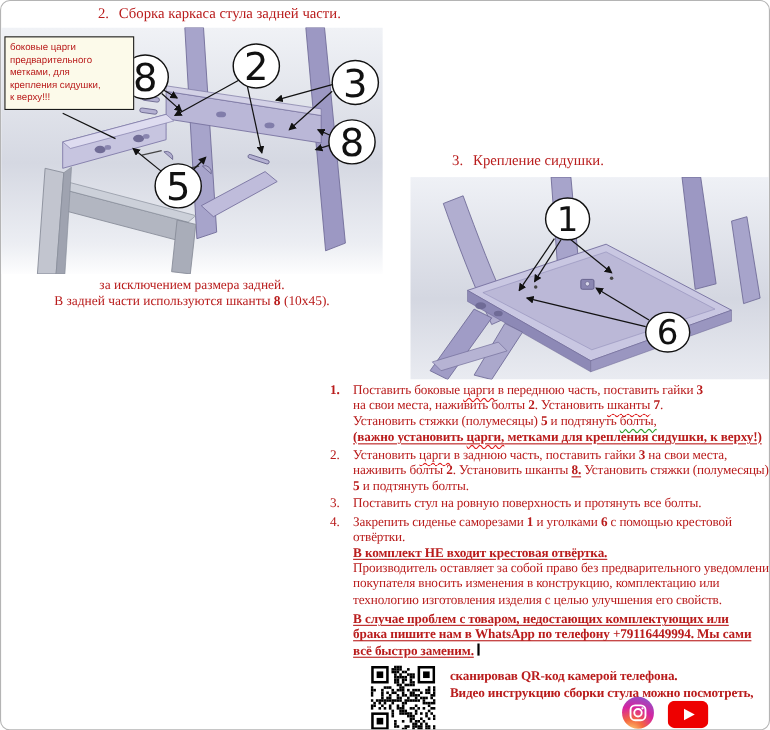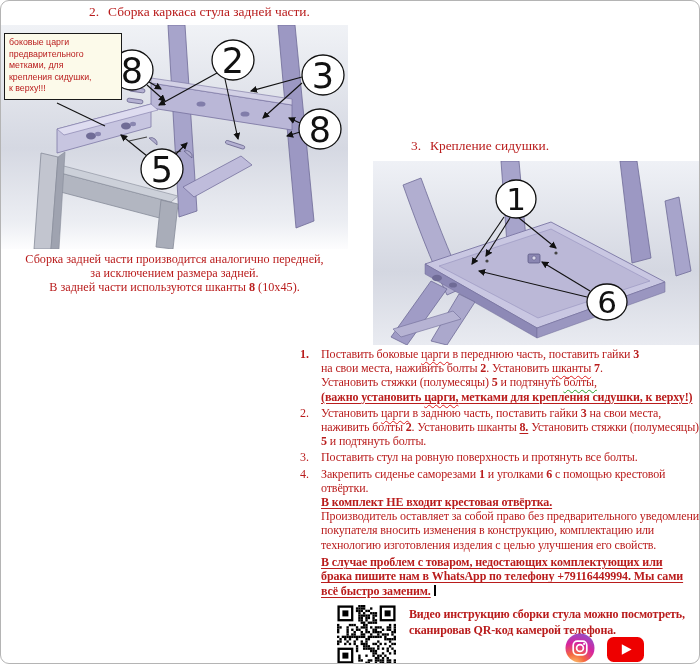--- a/index.html
+++ b/index.html
@@ -137,21 +137,20 @@
 
   <div class="notebox">
       <div class="rline"><span>боковые царги</span></div>
       <div class="rline"><span>предварительного</span></div>
       <div class="rline"><span>метками, для</span></div>
       <div class="rline"><span>крепления сидушки,</span></div>
       <div class="rline"><span>к верху!!!</span></div>
     </div>
 
   <div class="caption">
-      <div class="rline"><span>Сборка задней части производится аналогично передней,</span></div>
       <div class="rline"><span>за исключением размера задней.</span></div>
       <div class="rline"><span>В задней части используются шканты </span><span class="sb">8</span><span> (10x45).</span></div>
     </div>
 
   <div class="h3">
     <span class="hnum">3.</span><span>Крепление сидушки.</span>
   </div>
 
   <svg class="svg2" width="328" height="184" viewBox="0 0 328 184">
     <defs>
@@ -464,22 +463,22 @@
         <rect x="37.76" y="56.64" width="2.36" height="2.36"></rect>
         <rect x="42.48" y="56.64" width="2.36" height="2.36"></rect>
         <rect x="44.84" y="56.64" width="2.36" height="2.36"></rect>
         <rect x="49.56" y="56.64" width="2.36" height="2.36"></rect>
         <rect x="51.92" y="56.64" width="2.36" height="2.36"></rect>
         <rect x="56.64" y="56.64" width="2.36" height="2.36"></rect>
       </g>
   </svg>
 
   <div class="video">
+      <div class="rline"><span>сканировав QR-код камерой телефона.</span></div>
       <div class="rline"><span>Видео инструкцию сборки стула можно посмотреть,</span></div>
-      <div class="rline"><span>сканировав QR-код камерой телефона.</span></div>
     </div>
 
   <div class="ig">
     <svg width="30" height="30" viewBox="0 0 30 30">
       <defs>
         <radialGradient id="igg" cx="0.3" cy="1.1" r="1.3">
           <stop offset="0" stop-color="#fdd575"></stop>
             <stop offset="0.3" stop-color="#f5683f"></stop>
           <stop offset="0.6" stop-color="#d6249f"></stop>
             <stop offset="0.95" stop-color="#825bd1"></stop>

